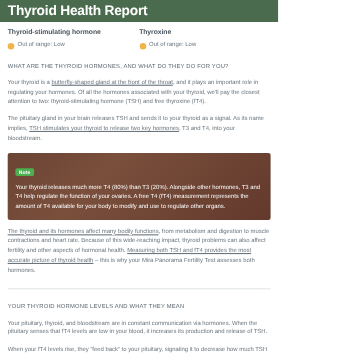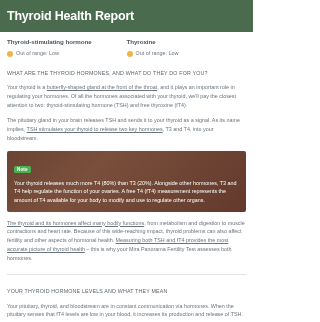--- a/index.html
+++ b/index.html
@@ -11,21 +11,21 @@
     height: 322px;
     overflow: hidden;
     background: #ffffff;
     font-family: "Liberation Sans", sans-serif;
     color: #5f6b73;
     -webkit-font-smoothing: antialiased;
   }
 
   
   .header {
-    height: 32px;
+    height: 20px;
     background: #4a6b4d;
     display: flex;
     align-items: center;
     padding: 0 7px;
     box-sizing: border-box;
   }
   .header-title {
     color: #ffffff;
     font-size: 12.5px;
     font-weight: bold;

